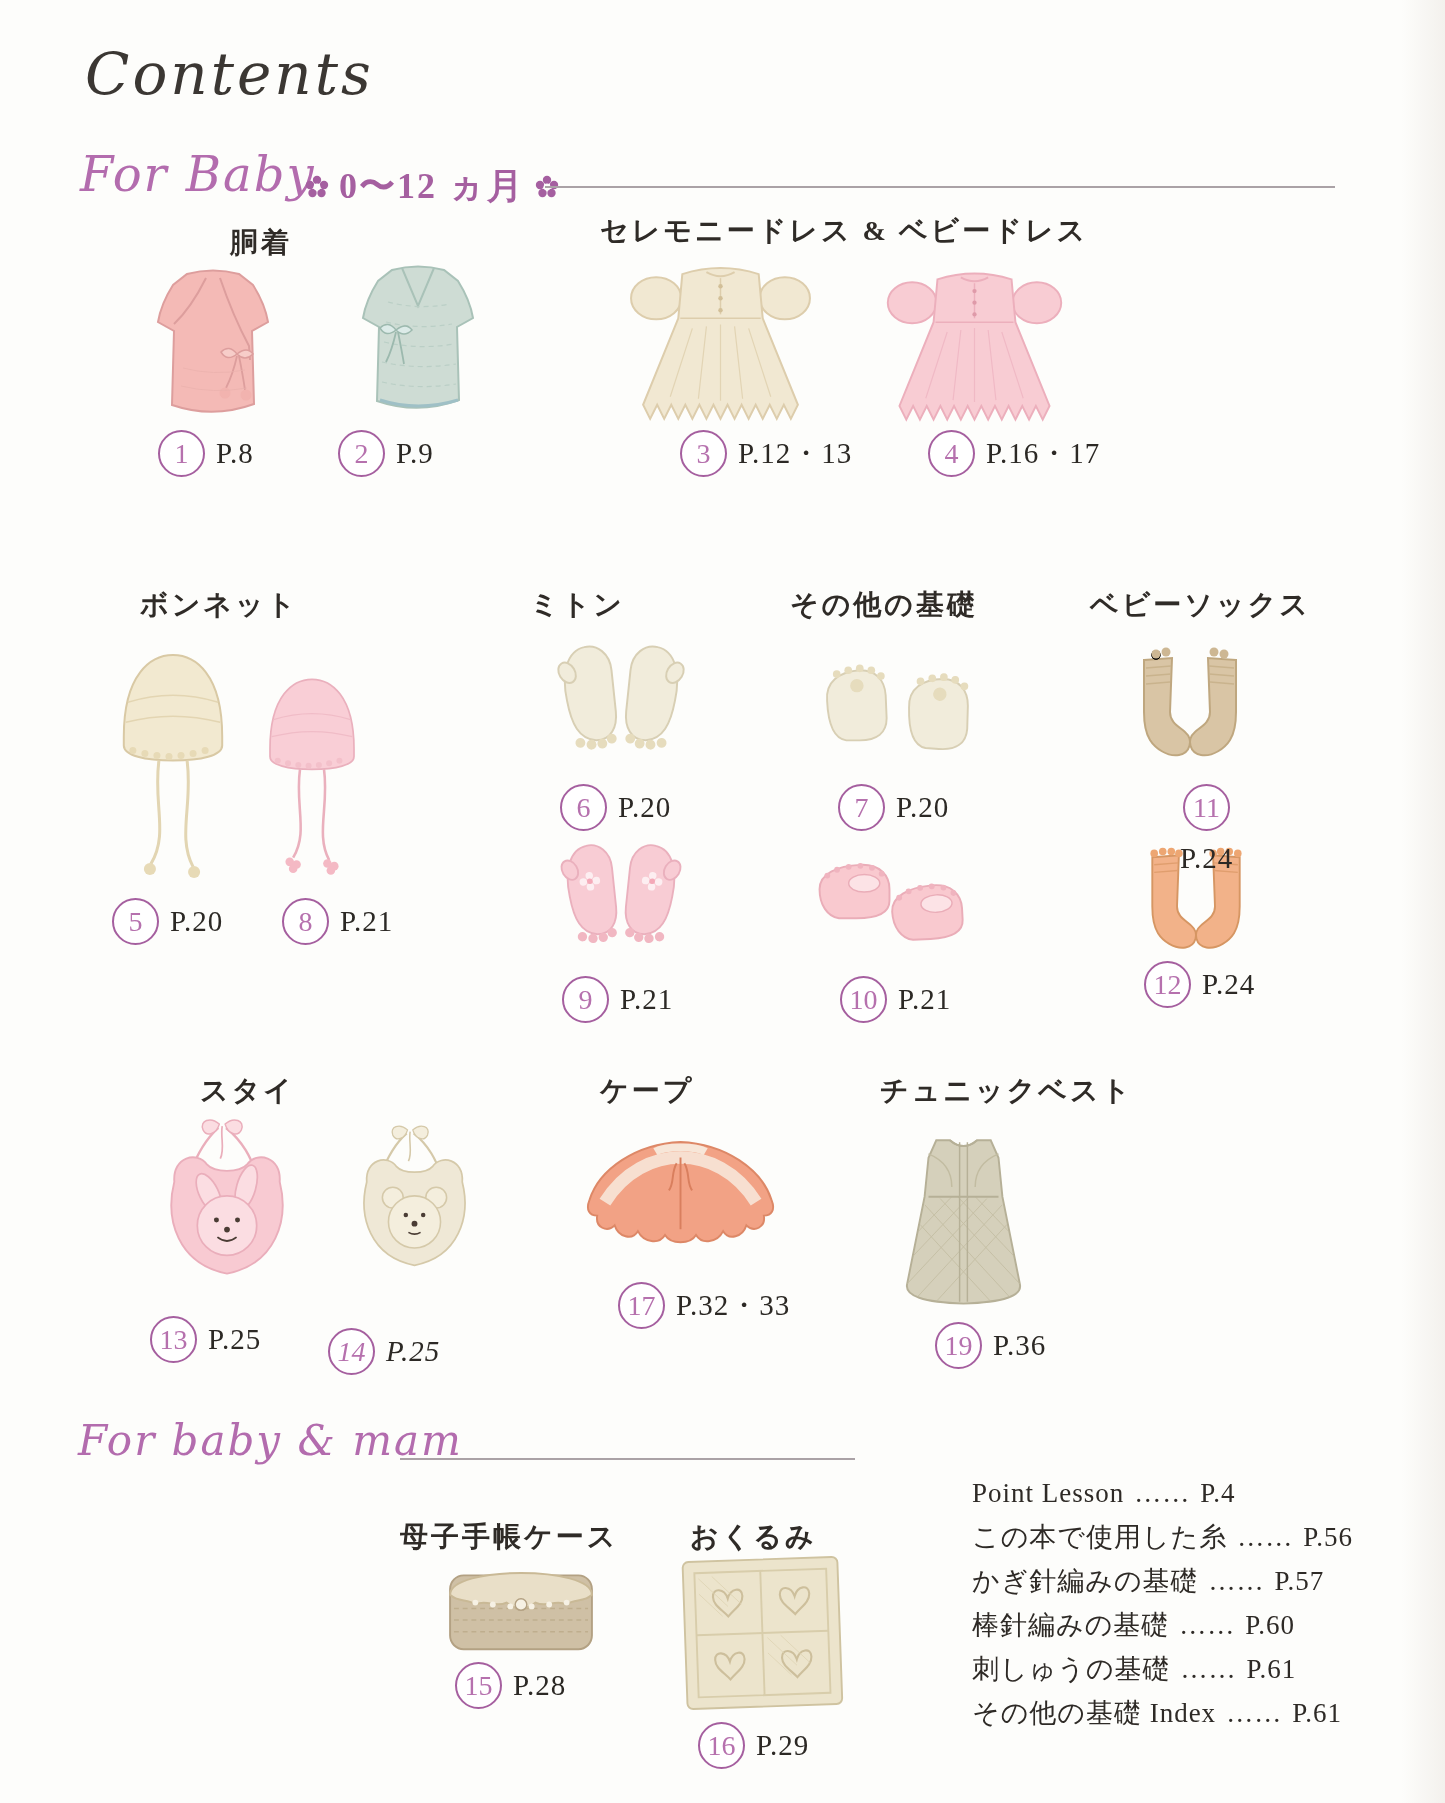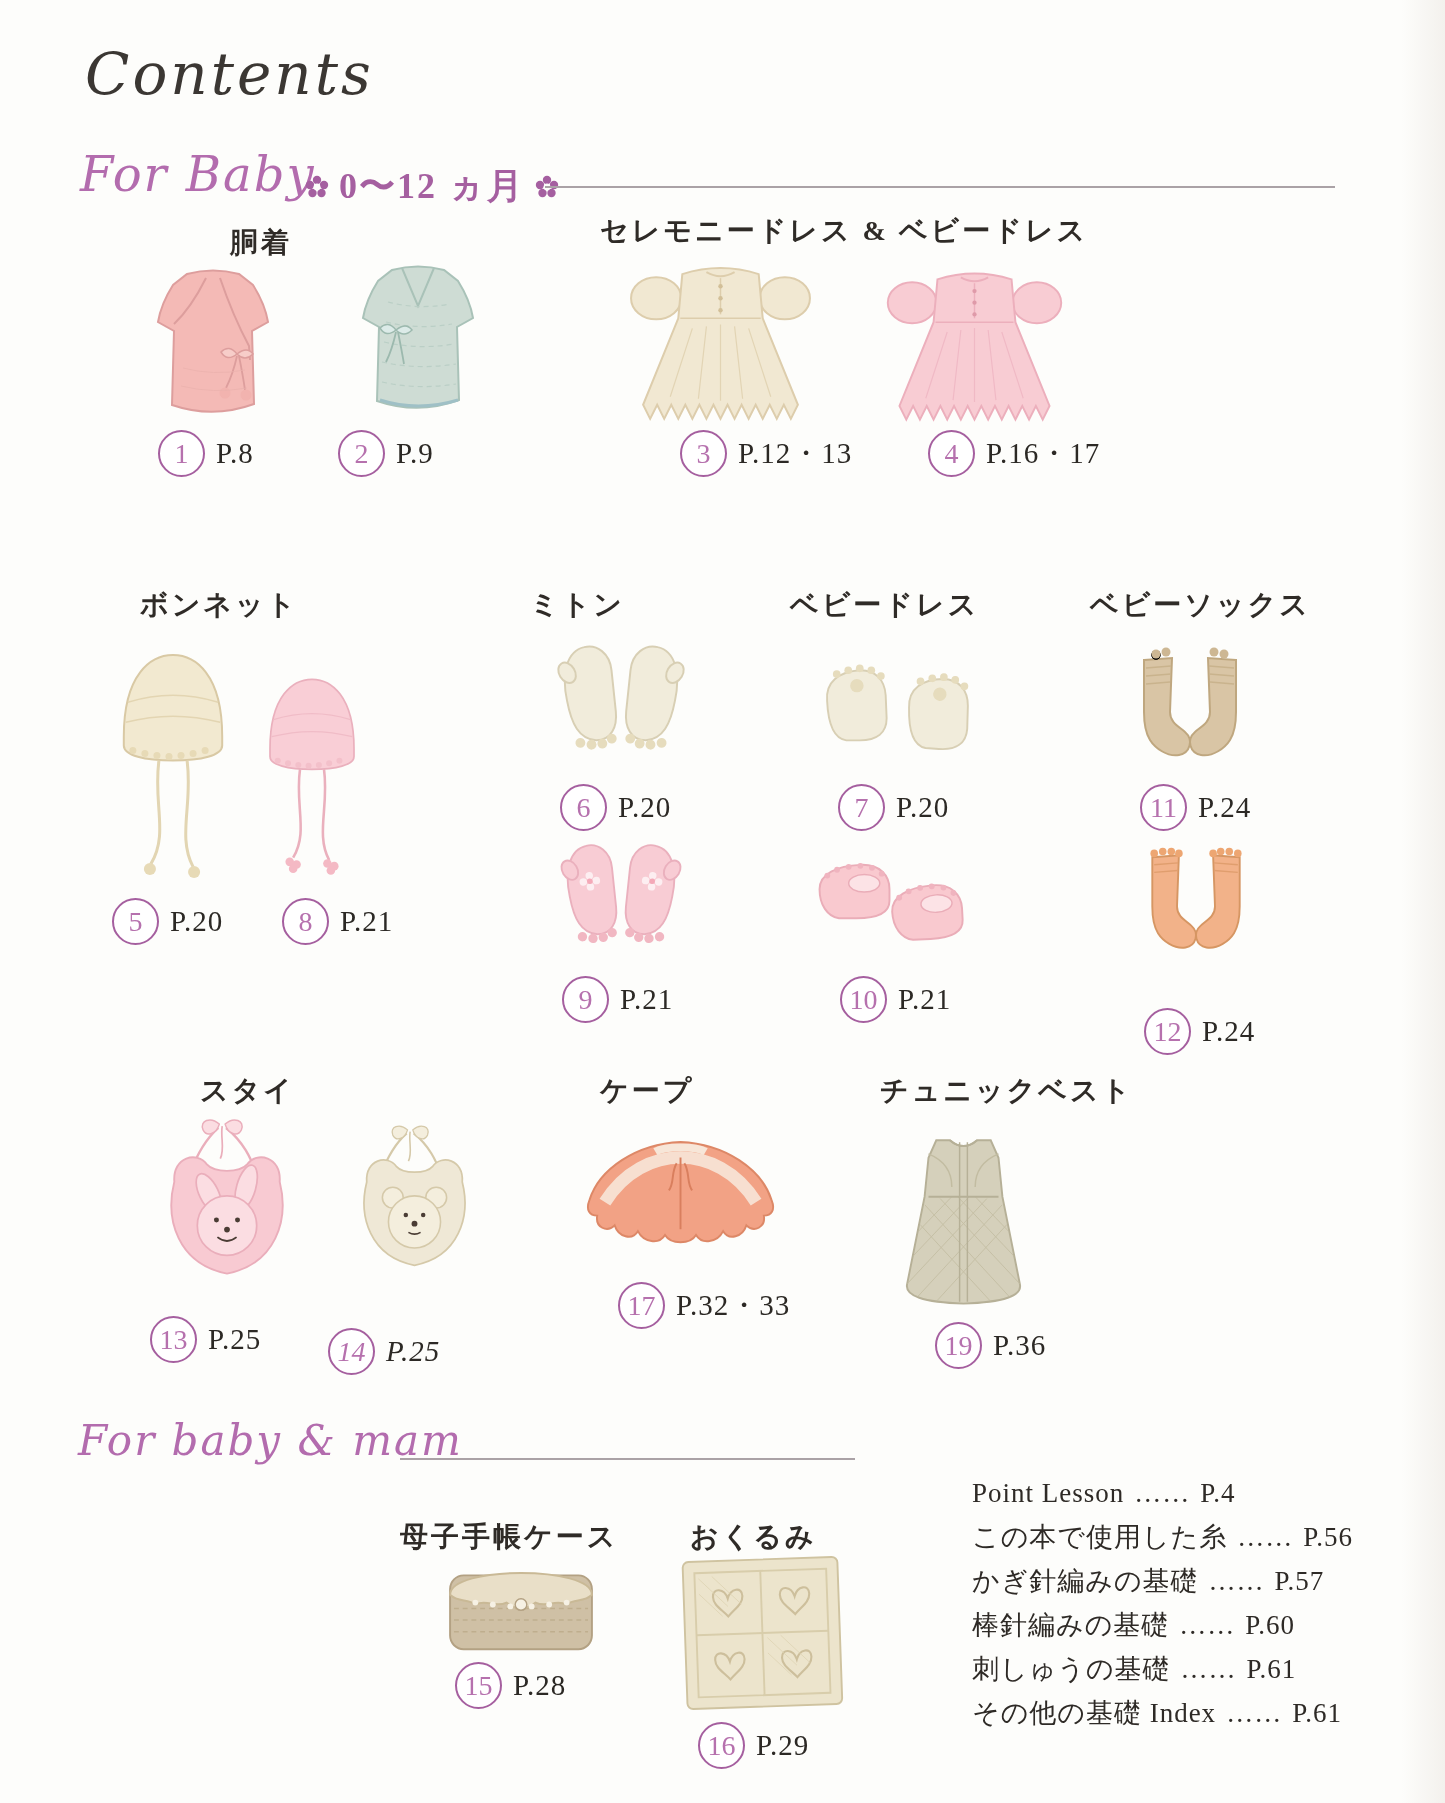--- a/index.html
+++ b/index.html
@@ -143,21 +143,21 @@
     <span class="circle">3</span>
     <span class="pageref">P.12・13</span>
   </div>
   <div class="abs item" style="left:928px;top:430px;">
     <span class="circle">4</span>
     <span class="pageref">P.16・17</span>
   </div>
 
   <div class="abs glabel" style="left:140px;top:586px;width:200px;">ボンネット</div>
   <div class="abs glabel" style="left:530px;top:586px;width:140px;">ミトン</div>
-  <div class="abs glabel" style="left:790px;top:586px;width:200px;">ベビードレス</div>
+  <div class="abs glabel" style="left:790px;top:586px;width:200px;">その他の基礎</div>
   <div class="abs glabel" style="left:1090px;top:586px;width:200px;">ベビーソックス</div>
 
   <div class="abs photo" style="left:102px;top:638px;width:142px;height:256px;">
     <svg viewBox="0 0 140 255">
       <path d="M21,98 C21,36 48,17 70,17 C92,17 119,36 119,98 L119,107 C119,117 98,122 70,122 C42,122 21,117 21,107 Z" fill="#f2e9d0" stroke="#d9c9a4" stroke-width="2"></path>
       <path d="M25,64 Q70,50 115,64 M23,84 Q70,72 117,84" fill="none" stroke="#e3d5b2" stroke-width="1.5"></path>
       <circle cx="30" cy="112" r="3.5" fill="#e7dab6"></circle>
         <circle cx="42" cy="115" r="3.5" fill="#e7dab6"></circle>
         <circle cx="54" cy="117" r="3.5" fill="#e7dab6"></circle>
         <circle cx="66" cy="118" r="3.5" fill="#e7dab6"></circle>
@@ -339,41 +339,41 @@
   </div>
 
   <div class="abs item" style="left:560px;top:784px;">
     <span class="circle">6</span>
     <span class="pageref">P.20</span>
   </div>
   <div class="abs item" style="left:838px;top:784px;">
     <span class="circle">7</span>
     <span class="pageref">P.20</span>
   </div>
-  <div class="abs item" style="left:1140px;top:784px;">
+  <div class="abs item" style="left:1180px;top:784px;flex-direction:column;">
     <span class="circle">11</span>
     <span class="pageref">P.24</span>
   </div>
   <div class="abs item" style="left:112px;top:898px;">
     <span class="circle">5</span>
     <span class="pageref">P.20</span>
   </div>
   <div class="abs item" style="left:282px;top:898px;">
     <span class="circle">8</span>
     <span class="pageref">P.21</span>
   </div>
   <div class="abs item" style="left:562px;top:976px;">
     <span class="circle">9</span>
     <span class="pageref">P.21</span>
   </div>
   <div class="abs item" style="left:840px;top:976px;">
     <span class="circle">10</span>
     <span class="pageref">P.21</span>
   </div>
-  <div class="abs item" style="left:1144px;top:1008px;">
+  <div class="abs item" style="left:1144px;top:961px;">
     <span class="circle">12</span>
     <span class="pageref">P.24</span>
   </div>
 
   <div class="abs glabel" style="left:200px;top:1072px;width:200px;">スタイ</div>
   <div class="abs glabel" style="left:600px;top:1072px;width:190px;">ケープ</div>
   <div class="abs glabel" style="left:880px;top:1072px;width:240px;">チュニックベスト</div>
 
   <div class="abs photo" style="left:136px;top:1106px;width:182px;height:202px;">
     <svg viewBox="0 0 190 205">

